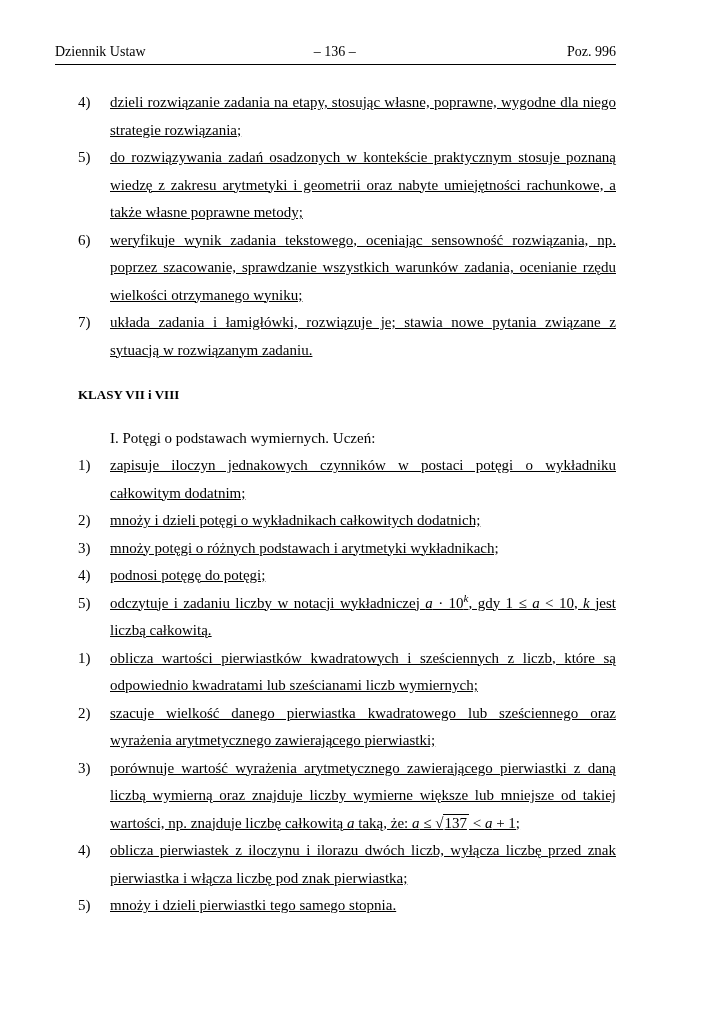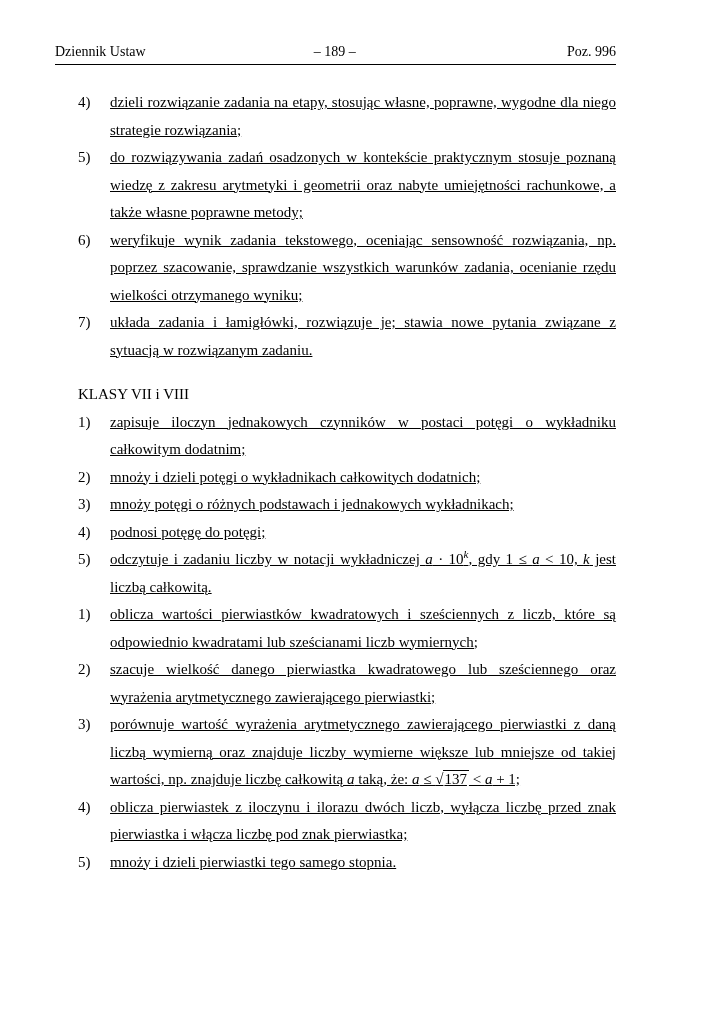--- a/index.html
+++ b/index.html
@@ -30,39 +30,39 @@
   .main {
     margin: 24px 58px 0 78px;
     font-size: 15px;
     line-height: 27.5px;
   }
   .list { margin: 0; padding: 0; list-style: none; }
   .item { display: flex; }
   .num { width: 32px; flex: none; }
   .txt { flex: 1; text-align: justify; text-decoration: underline; }
   .chapter {
-    font-weight: normal;
-    font-size: 15px;
+    font-weight: bold;
+    font-size: 13px;
     margin: 17px 0 0 0;
     line-height: 27.5px;
   }
   .sec-title { margin: 16px 0 0 32px; }
   .mi { font-style: italic; }
   sup.mi { font-size: 11px; line-height: 0; }
   .rad { white-space: nowrap; }
   .radicand { border-top: 1.3px solid #000; padding: 0 2px 0 1px; margin-top: 8px; }
 </style>
 </head>
 <body>
 
 <div class="page">
 
   <div class="header">
     <span>Dziennik Ustaw</span>
-    <span class="h-center">– 189 –</span>
+    <span class="h-center">– 136 –</span>
     <span>Poz. 996</span>
   </div>
 
   <div class="main">
 
     <div class="list">
       <div class="item">
         <span class="num">4)</span>
         <span class="txt">dzieli rozwiązanie zadania na etapy, stosując własne, poprawne, wygodne dla niego strategie rozwiązania;</span>
       </div>
@@ -75,33 +75,34 @@
         <span class="txt">weryfikuje wynik zadania tekstowego, oceniając sensowność rozwiązania, np. poprzez szacowanie, sprawdzanie wszystkich warunków zadania, ocenianie rzędu wielkości otrzymanego wyniku;</span>
       </div>
       <div class="item">
         <span class="num">7)</span>
         <span class="txt">układa zadania i łamigłówki, rozwiązuje je; stawia nowe pytania związane z sytuacją w rozwiązanym zadaniu.</span>
       </div>
     </div>
 
     <div class="chapter">KLASY VII i VIII</div>
 
+    <div class="sec-title">I. Potęgi o podstawach wymiernych. Uczeń:</div>
 
     <div class="list">
       <div class="item">
         <span class="num">1)</span>
         <span class="txt">zapisuje iloczyn jednakowych czynników w postaci potęgi o wykładniku całkowitym dodatnim;</span>
       </div>
       <div class="item">
         <span class="num">2)</span>
         <span class="txt">mnoży i dzieli potęgi o wykładnikach całkowitych dodatnich;</span>
       </div>
       <div class="item">
         <span class="num">3)</span>
-        <span class="txt">mnoży potęgi o różnych podstawach i jednakowych wykładnikach;</span>
+        <span class="txt">mnoży potęgi o różnych podstawach i arytmetyki wykładnikach;</span>
       </div>
       <div class="item">
         <span class="num">4)</span>
         <span class="txt">podnosi potęgę do potęgi;</span>
       </div>
       <div class="item">
         <span class="num">5)</span>
         <span class="txt"><span>odczytuje i zadaniu liczby w notacji wykładniczej </span><span class="mi">a</span><span> · 10</span><sup class="mi">k</sup><span>, gdy 1 ≤ </span><span class="mi">a</span><span> &lt; 10, </span><span class="mi">k</span><span> jest liczbą całkowitą.</span></span>
       </div>
     </div>

